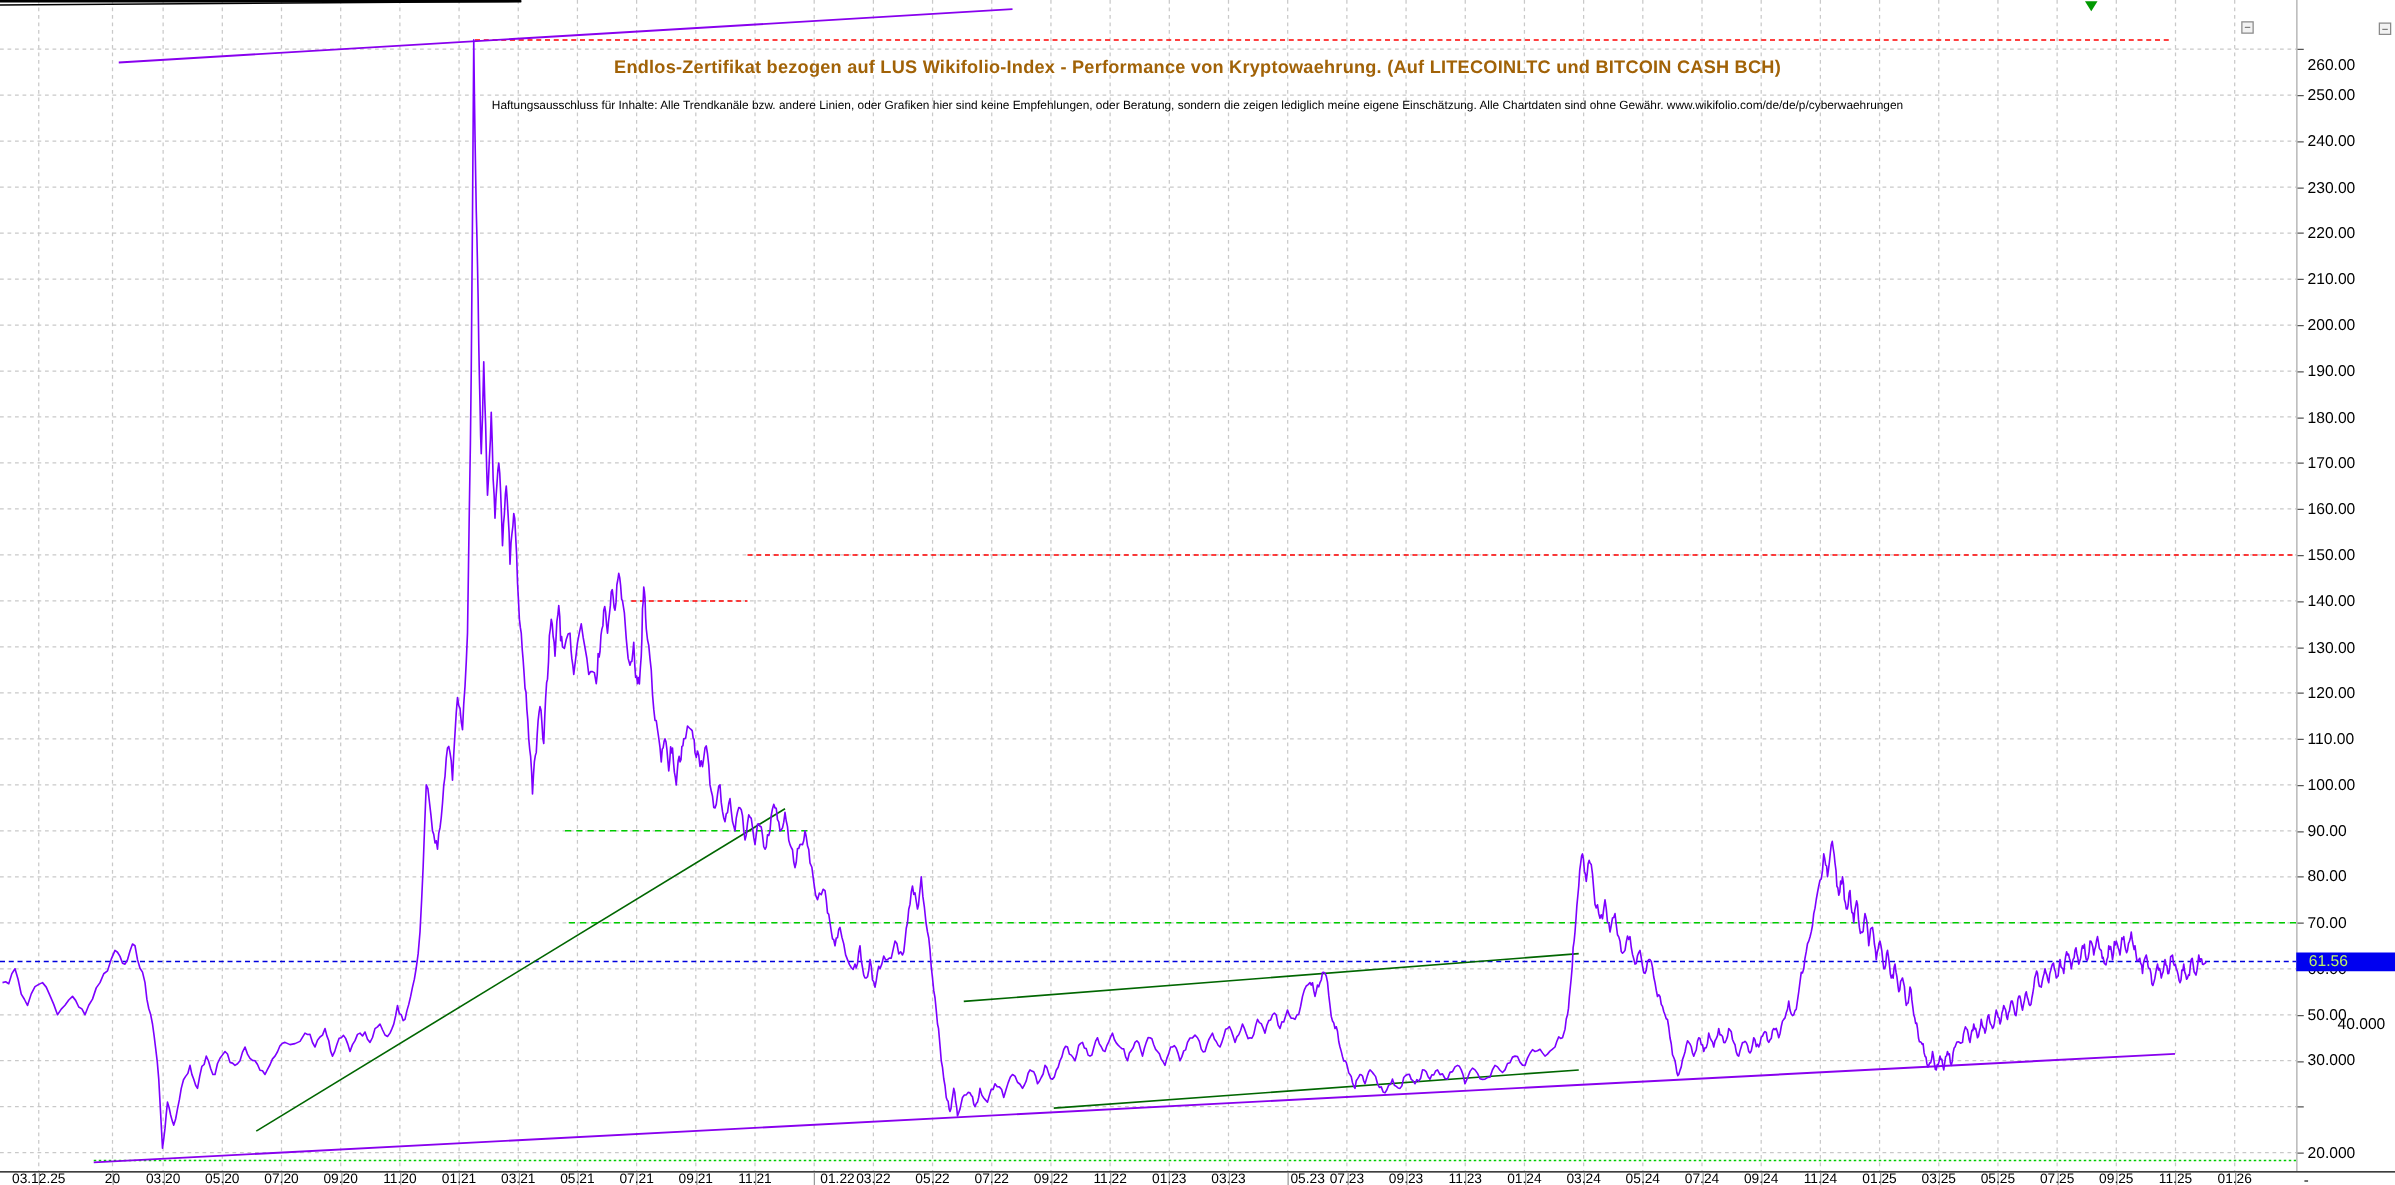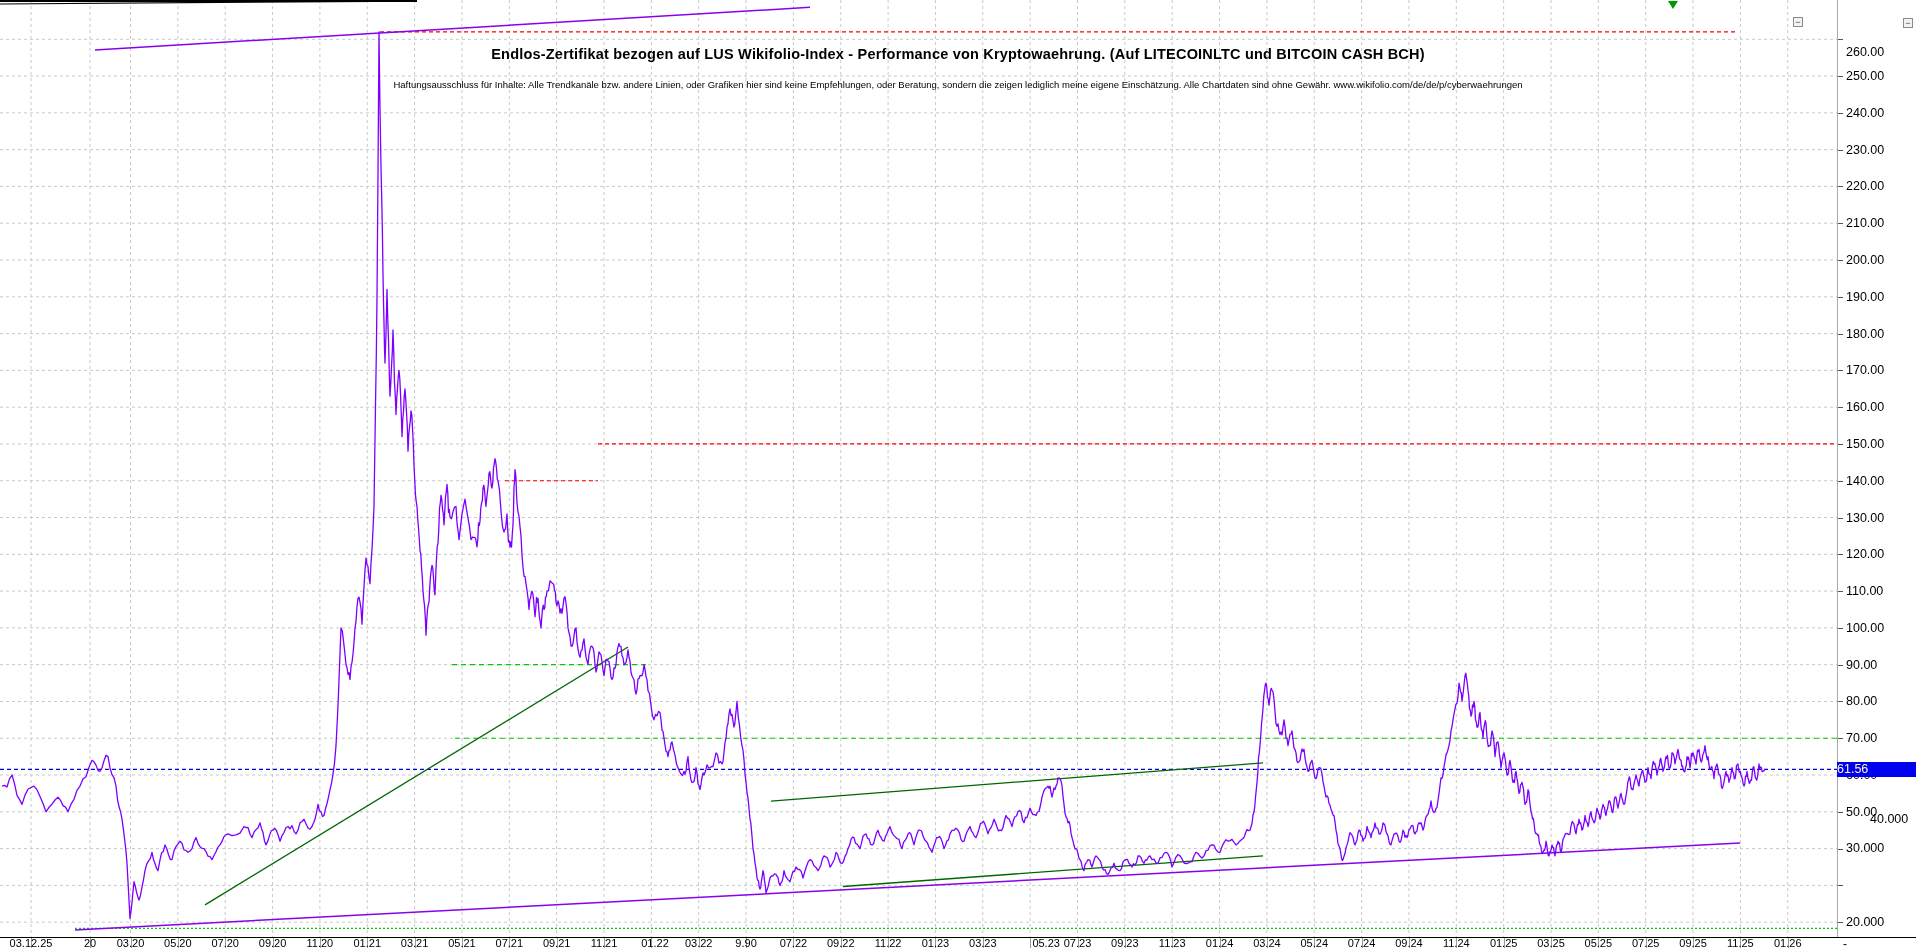--- a/index.html
+++ b/index.html
@@ -1,33 +1,33 @@
 <!DOCTYPE html>
 <html><head>
 <meta charset="utf-8">
 <style>
   html,body{margin:0;padding:0;background:#fff;}
   .screen{position:relative;width:1916px;height:948px;background:#ffffff;overflow:hidden;
           font-family:"Liberation Sans", sans-serif;}
   #plot-svg{position:absolute;left:0;top:0;}
   .chart-title{position:absolute;left:0;top:46px;width:1916px;text-align:center;
-               font-size:14.5px;font-weight:bold;color:#000000;letter-spacing:0.2px;}
+               font-size:14.5px;font-weight:bold;color:#a16207;letter-spacing:0.2px;}
   .chart-subtitle{position:absolute;left:0;top:79px;width:1916px;text-align:center;
                   font-size:9.5px;color:#000;}
   .price-axis{position:absolute;left:1837px;top:0;width:79px;height:937px;background:#fff;
               border-left:1px solid #aaa;}
   .price-label{position:absolute;left:8px;transform:translateY(-50%);font-size:12.5px;color:#000;white-space:nowrap;}
   .price-tick{position:absolute;left:0;width:5px;height:1px;background:#555;}
   .time-axis{position:absolute;left:0;top:937px;width:1916px;height:11px;background:#fff;
              border-top:1.5px solid #000;overflow:hidden;}
   .time-label{position:absolute;top:0;transform:translateX(-50%);font-size:11px;line-height:11px;color:#000;white-space:nowrap;}
   .time-tick{position:absolute;top:0;width:1px;height:11px;background:#999;}
   .corner-dash{position:absolute;left:1843px;top:-1px;font-size:12px;color:#000;}
   .badge{position:absolute;left:1837px;top:762px;width:79px;height:15px;background:#0000f0;
-         color:#fef9c3;font-size:12.5px;line-height:15px;padding-left:0;box-sizing:border-box;}
+         color:#bef264;font-size:12.5px;line-height:15px;padding-left:10px;box-sizing:border-box;}
   .collapse-box{position:absolute;width:10px;height:10px;background:#f2f2f2;border:1px solid #8a8a8a;
                 font-size:9px;line-height:8px;text-align:center;color:#444;cursor:pointer;box-sizing:border-box;}
 </style>
 </head>
 <body>
 
 <div class="screen">
   <svg id="plot-svg" width="1837" height="937" viewBox="0 0 1837 937">
       <line x1="0" y1="39.3" x2="1837" y2="39.3" stroke="#c9c9c9" stroke-width="1" stroke-dasharray="3 3"></line>
       <line x1="0" y1="76.086" x2="1837" y2="76.086" stroke="#c9c9c9" stroke-width="1" stroke-dasharray="3 3"></line>
@@ -187,25 +187,25 @@
       <span class="time-label" style="left: 414.6px;">03.21</span>
       <span class="time-tick" style="left: 461.95px;"></span>
       <span class="time-label" style="left: 461.95px;">05.21</span>
       <span class="time-tick" style="left: 509.3px;"></span>
       <span class="time-label" style="left: 509.3px;">07.21</span>
       <span class="time-tick" style="left: 556.65px;"></span>
       <span class="time-label" style="left: 556.65px;">09.21</span>
       <span class="time-tick" style="left: 604px;"></span>
       <span class="time-label" style="left: 604px;">11.21</span>
       <span class="time-tick" style="left: 651.35px;"></span>
-      <span class="time-label" style="left: 655px;">01.22</span>
+      <span class="time-label" style="left: 670px;">01.22</span>
       <span class="time-tick" style="left: 698.7px;"></span>
       <span class="time-label" style="left: 698.7px;">03.22</span>
       <span class="time-tick" style="left: 746.05px;"></span>
-      <span class="time-label" style="left: 746.05px;">9.90</span>
+      <span class="time-label" style="left: 746.05px;">05.22</span>
       <span class="time-tick" style="left: 793.4px;"></span>
       <span class="time-label" style="left: 793.4px;">07.22</span>
       <span class="time-tick" style="left: 840.75px;"></span>
       <span class="time-label" style="left: 840.75px;">09.22</span>
       <span class="time-tick" style="left: 888.1px;"></span>
       <span class="time-label" style="left: 888.1px;">11.22</span>
       <span class="time-tick" style="left: 935.45px;"></span>
       <span class="time-label" style="left: 935.45px;">01.23</span>
       <span class="time-tick" style="left: 982.8px;"></span>
       <span class="time-label" style="left: 982.8px;">03.23</span>

